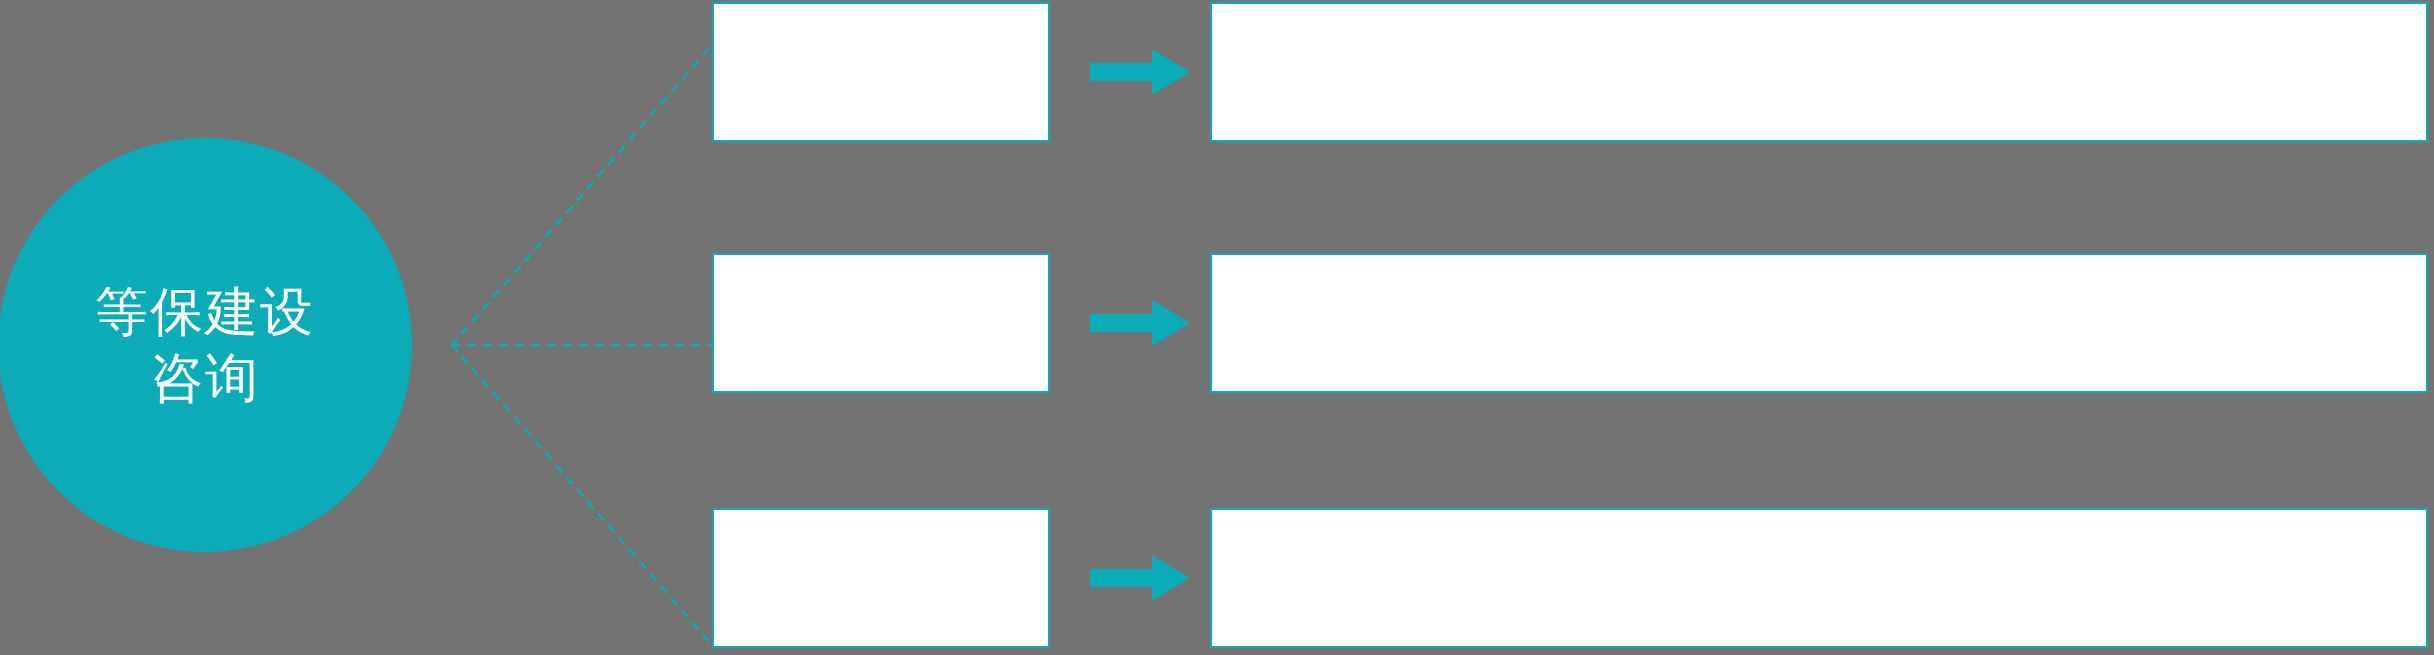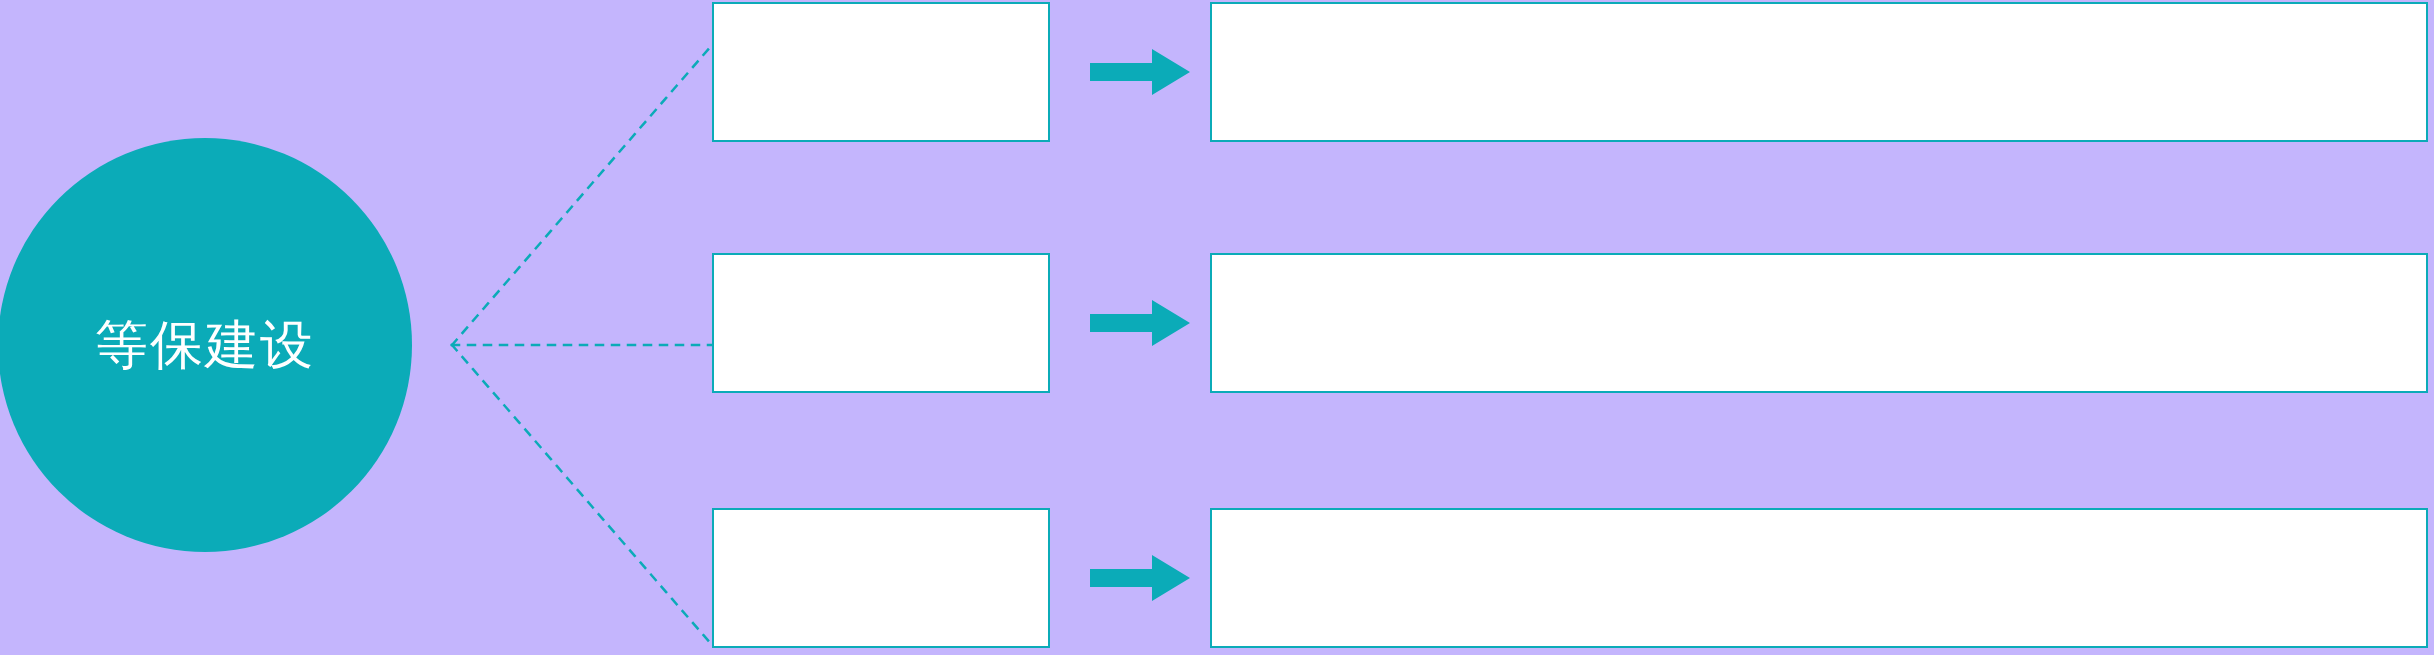--- a/index.html
+++ b/index.html
@@ -7,21 +7,21 @@
     padding: 0;
     background: #ffffff;
   }
   body {
     font-family: "Liberation Sans", sans-serif;
   }
   #canvas {
     position: relative;
     width: 2434px;
     height: 655px;
-    background: #c4b5fd;
+    background: #737373;
     overflow: hidden;
   }
   
   .hub-circle {
     position: absolute;
     left: -2px;
     top: 138px;
     width: 414px;
     height: 414px;
     border-radius: 50%;
@@ -96,20 +96,21 @@
 <div id="canvas">
 
   <svg class="connectors" viewBox="0 0 2434 655" xmlns="http://www.w3.org/2000/svg">
     <line x1="452" y1="345" x2="712" y2="45" stroke="#0BABB8" stroke-width="2.5" stroke-dasharray="7 9" stroke-linecap="square"></line>
     <line x1="452" y1="345" x2="712" y2="345" stroke="#0BABB8" stroke-width="2.5" stroke-dasharray="7 9" stroke-linecap="square"></line>
     <line x1="452" y1="345" x2="712" y2="645" stroke="#0BABB8" stroke-width="2.5" stroke-dasharray="7 9" stroke-linecap="square"></line>
   </svg>
 
   <div class="hub-circle">
     <div class="hub-line">等保建设</div>
+    <div class="hub-line">咨询</div>
   </div>
 
   <div class="small-box row-1">
     <span class="box-text"></span>
   </div>
   <svg class="arrow row-1" viewBox="0 0 100 46" xmlns="http://www.w3.org/2000/svg">
     <path d="M0 14 L62 14 L62 0 L100 23 L62 46 L62 32 L0 32 Z" fill="#0BABB8"></path>
   </svg>
   <div class="large-box row-1">
     <span class="box-text"></span>

